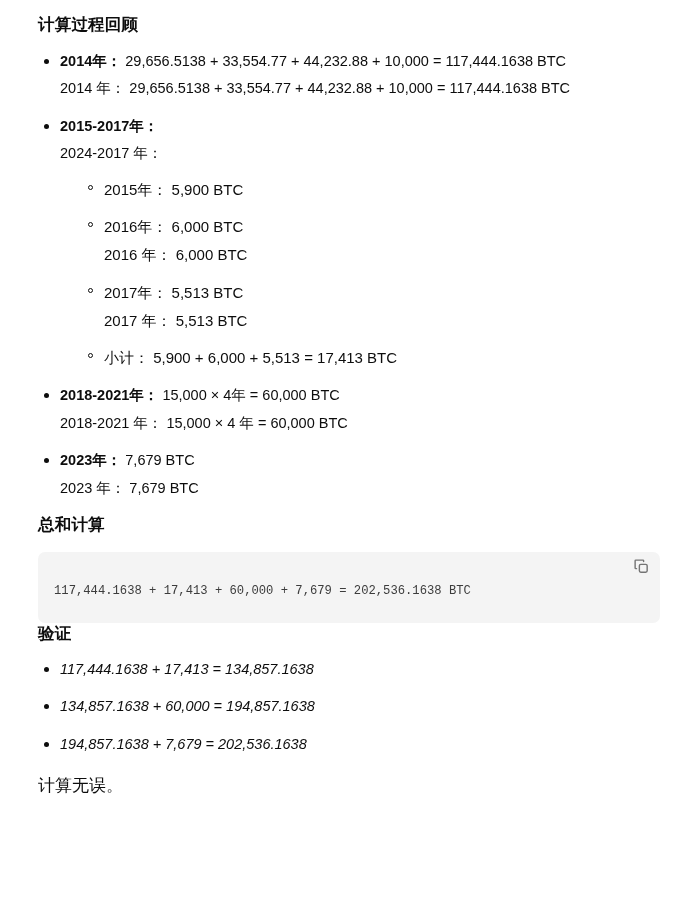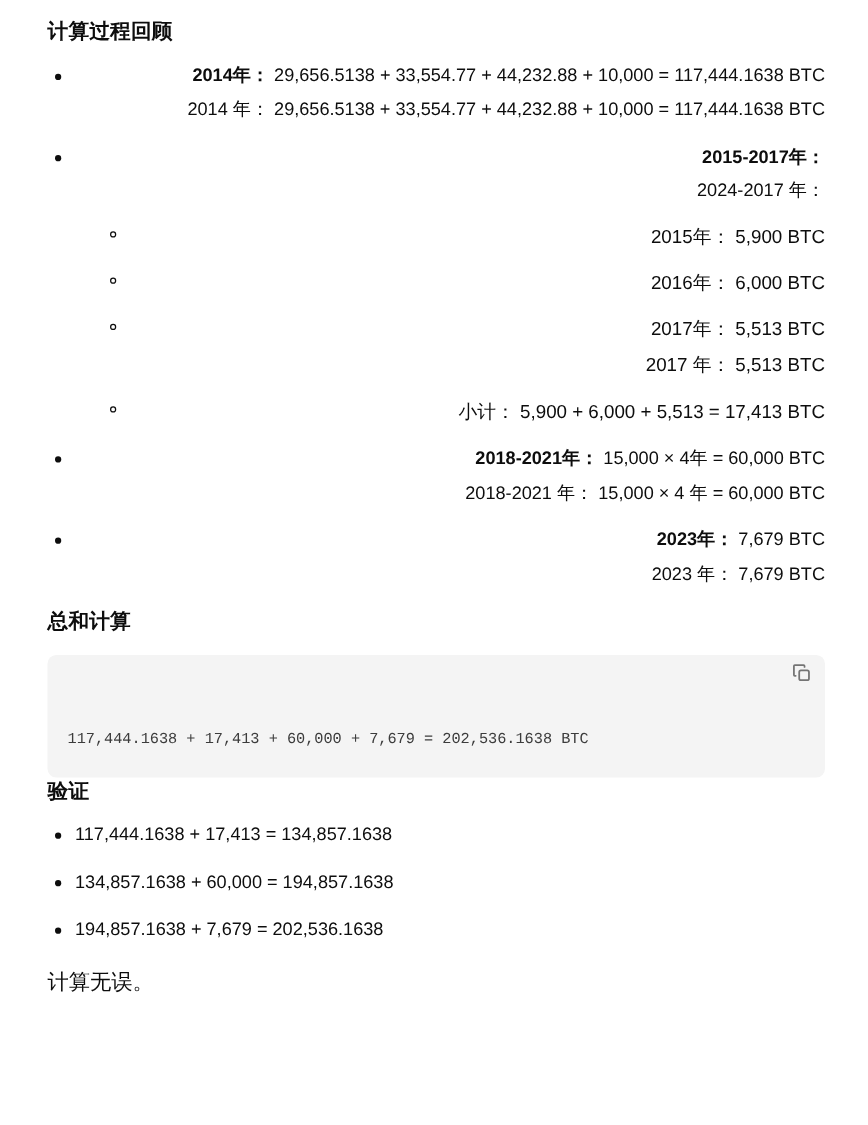--- a/index.html
+++ b/index.html
@@ -25,21 +25,20 @@
     margin: 0 0 14px 0;
     letter-spacing: 0.2px;
     color: #0d0d0d;
   }
   h2.section-title.spaced {
   }
   ul.bullets {
     list-style: none;
     margin: 0;
     padding: 0;
-    text-align: right;
   }
   ul.bullets > li {
     position: relative;
     padding-left: 22px;
     margin-bottom: 15px;
     font-size: 14.5px;
     line-height: 1.55;
   }
   ul.bullets > li::before {
     content: "";
@@ -107,33 +106,33 @@
     opacity: 0.75;
   }
   .code-body {
     font-family: "Liberation Mono", "DejaVu Sans Mono", monospace;
     font-size: 12.2px;
     color: #3c3c3c;
     padding: 4px 16px 22px 16px;
     white-space: pre-wrap;
     word-break: break-all;
     line-height: 1.5;
-    margin-top: 28px;
   }
   ul.plain-bullets {
     list-style: none;
     margin: 0;
     padding: 0;
   }
   ul.plain-bullets > li {
     position: relative;
     padding-left: 22px;
     margin-bottom: 16px;
     font-size: 14.5px;
     line-height: 1.5;
+    font-style: italic;
   }
   ul.plain-bullets > li::before {
     content: "";
     position: absolute;
     left: 6px;
     top: 8px;
     width: 5px;
     height: 5px;
     border-radius: 50%;
     background: #0d0d0d;
@@ -160,20 +159,21 @@
     <li>
       <span class="line-main"><b>2015-2017年：</b></span>
       <span class="line-alt">2024-2017 年：</span>
 
       <ul class="sub">
         <li>
           <span class="line-main">2015年： 5,900 BTC</span>
         </li>
         <li>
           <span class="line-main">2016年： 6,000 BTC</span>
+          <span class="line-alt">2016 年： 6,000 BTC</span>
         </li>
         <li>
           <span class="line-main">2017年： 5,513 BTC</span>
           <span class="line-alt">2017 年： 5,513 BTC</span>
         </li>
         <li>
           <span class="line-main">小计： 5,900 + 6,000 + 5,513 = 17,413 BTC</span>
         </li>
       </ul>
     </li>

